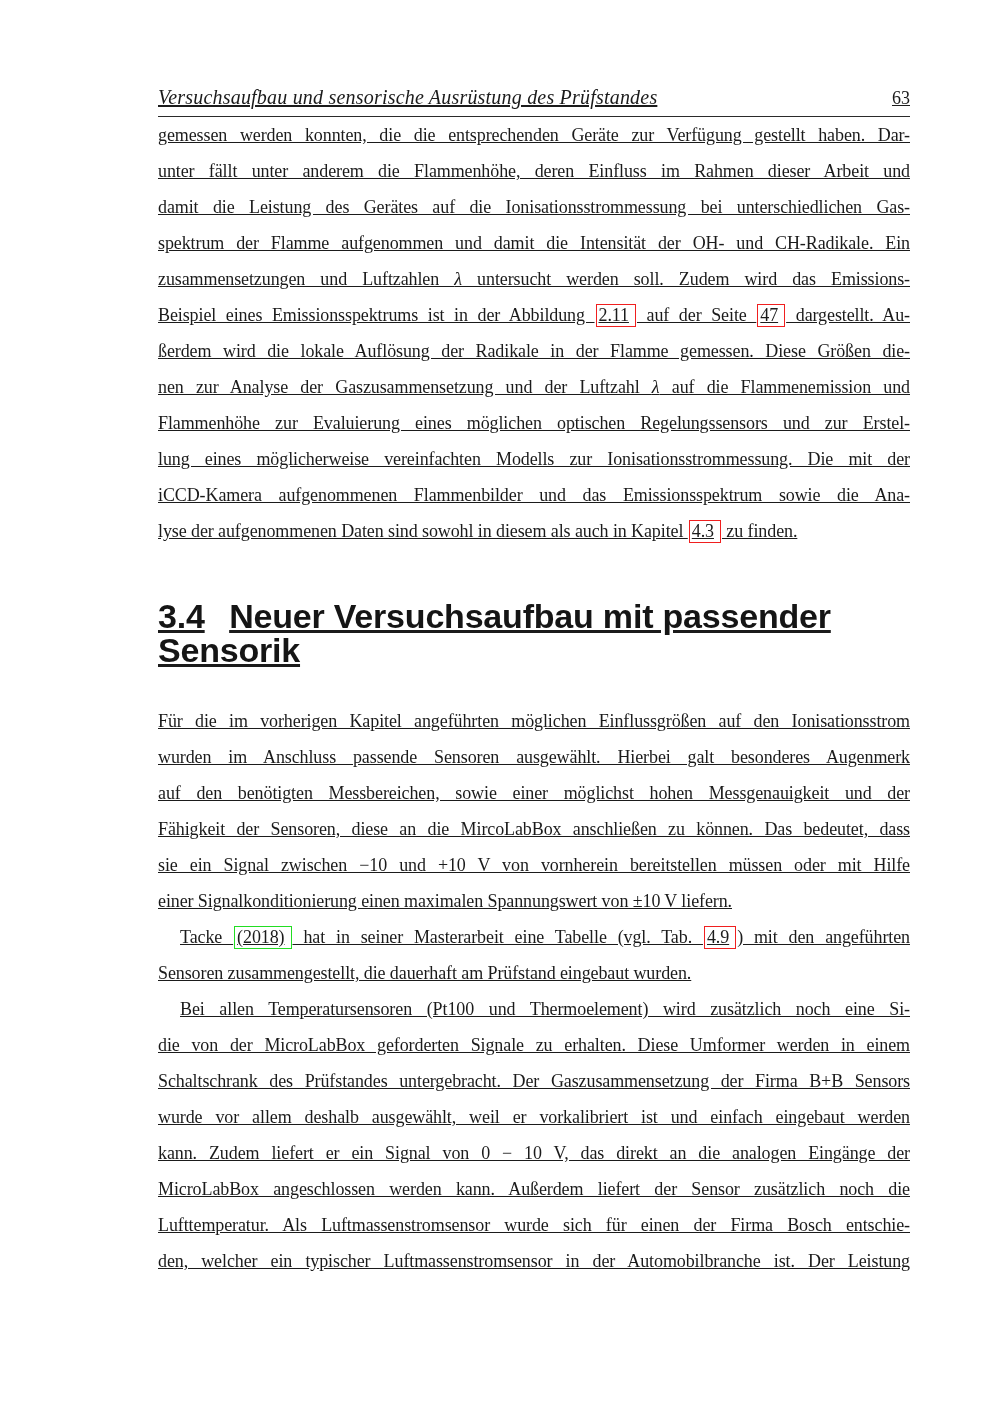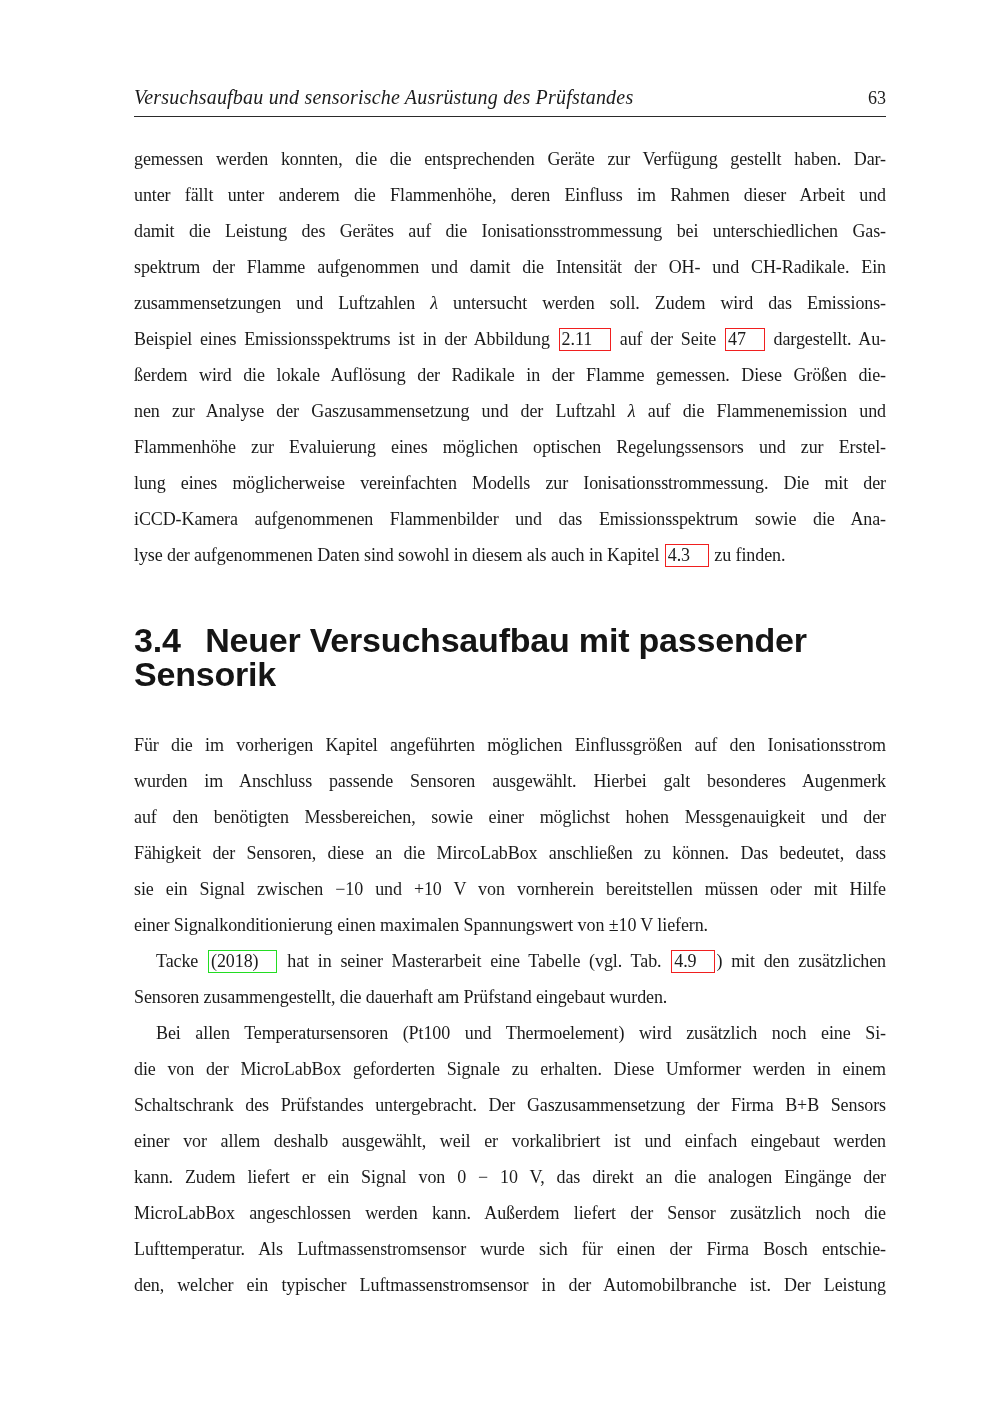--- a/index.html
+++ b/index.html
@@ -7,58 +7,59 @@
     position: relative;
     width: 1000px;
     height: 1414px;
     background: #ffffff;
     font-family: "Liberation Serif", serif;
     color: var(--text, #1b1b1b);
     overflow: hidden;
   }
   .content {
     position: absolute;
-    left: 134px;
+    left: 158px;
     top: 0;
     width: 752px;
+    text-decoration: underline;
   }
   .pagehead {
     display: flex;
     justify-content: space-between;
     align-items: baseline;
     padding-top: 86px;
     font-size: 20px;
     line-height: 22px;
   }
   .pagehead .running-title { font-style: italic; letter-spacing: 0.2px; }
   .pagehead .pageno { font-style: normal; font-size: 18px; }
   .rule {
     margin-top: 7px;
     border-bottom: 1.6px solid #2a2a2a;
     width: 100%;
     height: 0;
   }
-  .bodytext { margin-top: 24px; }
+  .bodytext { }
   .para { margin: 0; }
   .para.indent > .line:first-child { text-indent: 22px; }
   .line {
     font-size: 18px;
     line-height: 36px;
     height: 36px;
     letter-spacing: -0.1px;
     text-align: justify;
     text-align-last: justify;
     overflow: hidden;
     white-space: normal;
   }
   .line.flush { text-align-last: left; }
   .it { font-style: italic; }
   .refbox {
     border: 1.3px solid var(--ref, #f01f1f);
-    padding: 0px 18px 1px 2px;
+    padding: 0px 6px 1px 2px;
     margin: 0 1px;
   }
   .refbox.green { border-color: var(--cite, #22dd22); }
   .heading {
     margin-top: 50px;
     margin-bottom: 36px;
     font-family: "Liberation Sans", sans-serif;
     font-weight: bold;
     font-size: 34px;
     line-height: 34px;
@@ -104,28 +105,28 @@
       <div>
           <div class="para">
             <div class="line"><span>Für die im vorherigen Kapitel angeführten möglichen Einflussgrößen auf den Ionisationsstrom</span></div>
             <div class="line"><span>wurden im Anschluss passende Sensoren ausgewählt. Hierbei galt besonderes Augenmerk</span></div>
             <div class="line"><span>auf den benötigten Messbereichen, sowie einer möglichst hohen Messgenauigkeit und der</span></div>
             <div class="line"><span>Fähigkeit der Sensoren, diese an die MircoLabBox anschließen zu können. Das bedeutet, dass</span></div>
             <div class="line"><span>sie ein Signal zwischen −10 und +10 V von vornherein bereitstellen müssen oder mit Hilfe</span></div>
             <div class="line flush"><span>einer Signalkonditionierung einen maximalen Spannungswert von ±10 V liefern.</span></div>
           </div>
           <div class="para indent">
-            <div class="line"><span>Tacke </span><span class="refbox green">(2018)</span><span> hat in seiner Masterarbeit eine Tabelle (vgl. Tab. </span><span class="refbox">4.9</span><span>) mit den zusätzlichen</span></div>
+            <div class="line"><span>Tacke </span><span class="refbox green">(2018)</span><span> hat in seiner Masterarbeit eine Tabelle (vgl. Tab. </span><span class="refbox">4.9</span><span>) mit den angeführten</span></div>
             <div class="line flush"><span>Sensoren zusammengestellt, die dauerhaft am Prüfstand eingebaut wurden.</span></div>
           </div>
           <div class="para indent">
             <div class="line"><span>Bei allen Temperatursensoren (Pt100 und Thermoelement) wird zusätzlich noch eine Si-</span></div>
             <div class="line"><span>die von der MicroLabBox geforderten Signale zu erhalten. Diese Umformer werden in einem</span></div>
             <div class="line"><span>Schaltschrank des Prüfstandes untergebracht. Der Gaszusammensetzung der Firma B+B Sensors</span></div>
-            <div class="line"><span>einer vor allem deshalb ausgewählt, weil er vorkalibriert ist und einfach eingebaut werden</span></div>
+            <div class="line"><span>wurde vor allem deshalb ausgewählt, weil er vorkalibriert ist und einfach eingebaut werden</span></div>
             <div class="line"><span>kann. Zudem liefert er ein Signal von 0 − 10 V, das direkt an die analogen Eingänge der</span></div>
             <div class="line"><span>MicroLabBox angeschlossen werden kann. Außerdem liefert der Sensor zusätzlich noch die</span></div>
             <div class="line"><span>Lufttemperatur. Als Luftmassenstromsensor wurde sich für einen der Firma Bosch entschie-</span></div>
             <div class="line"><span>den, welcher ein typischer Luftmassenstromsensor in der Automobilbranche ist. Der Leistung</span></div>
           </div>
         </div>
     </div>
 
   </div>
 </div>

